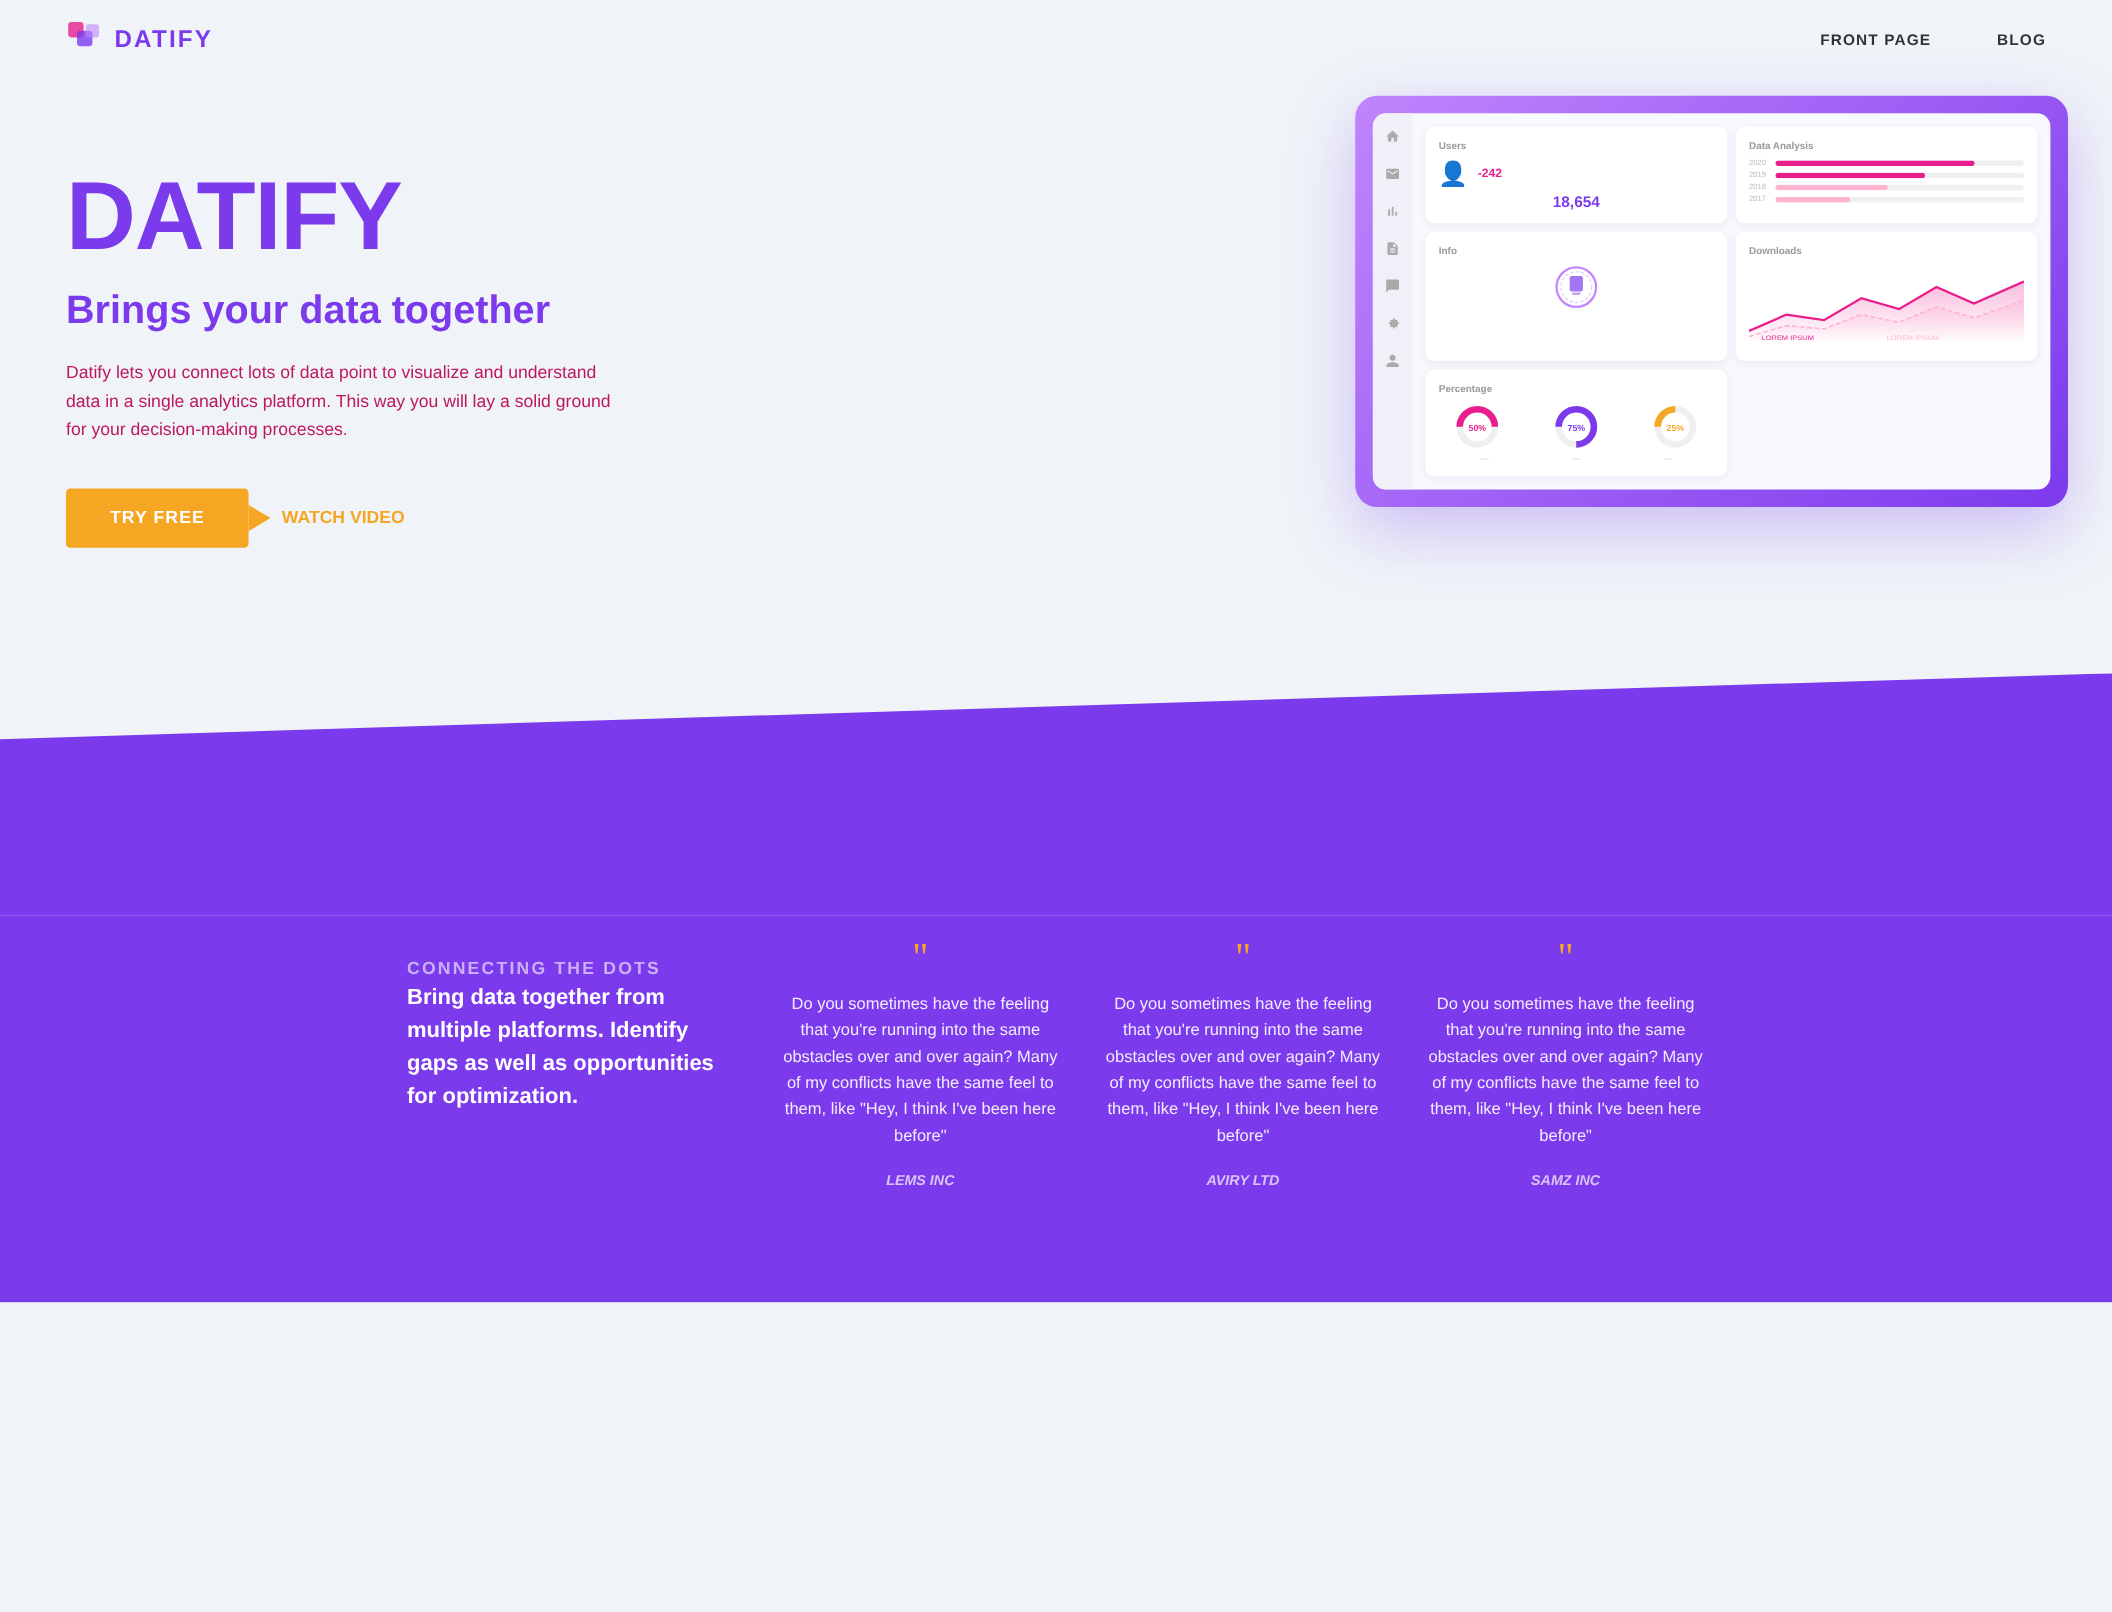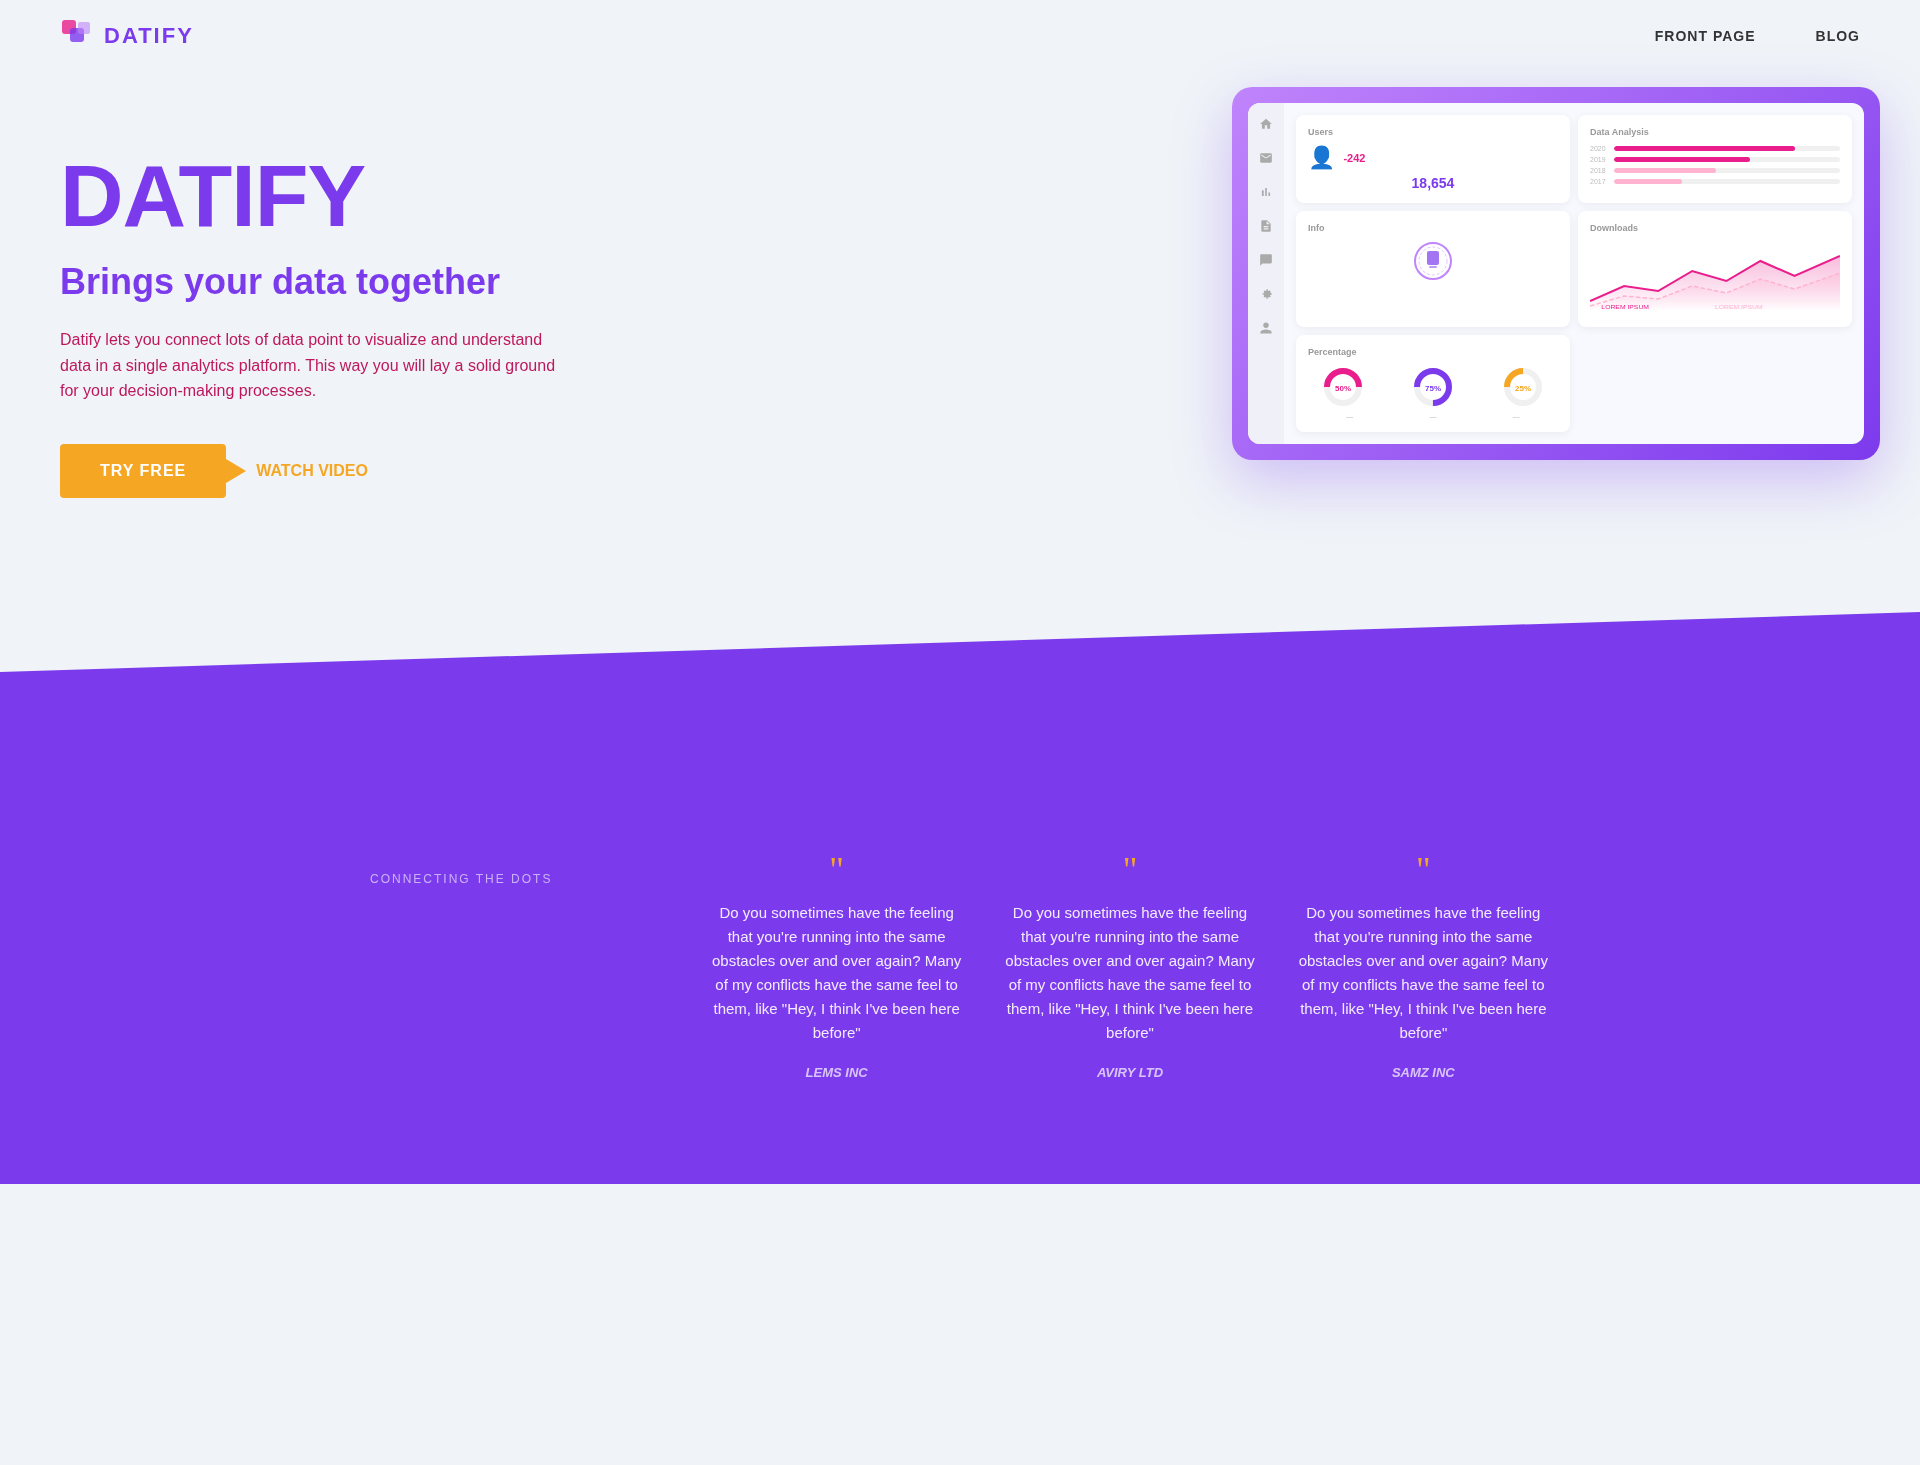--- a/index.html
+++ b/index.html
@@ -141,21 +141,21 @@
     .section-inner {
       max-width: 1300px; margin: 0 auto;
       padding: 0 60px;
     }
     .connecting-grid {
       display: grid; grid-template-columns: 300px 1fr 1fr 1fr; gap: 40px;
       align-items: start;
     }
     .connecting-left { padding-top: 40px; }
     .connecting-tag {
-      font-size: 12px; font-weight: 400; color: rgba(255,255,255,0.6);
+      font-size: 16px; font-weight: 700; color: rgba(255,255,255,0.6);
       letter-spacing: 2px; margin-bottom: 2px;
     }
     .connecting-text {
       font-size: 20px; font-weight: 700; color: #fff; line-height: 1.5;
     }
 
     .testimonial-card { padding: 24px 0; }
     .quote-mark { font-size: 40px; color: #f5a623; line-height: 0.8; margin-bottom: 16px; font-family: Georgia, serif; }
     .testimonial-text {
       font-size: 15px; color: rgba(255,255,255,0.9); line-height: 1.6;
@@ -361,20 +361,21 @@
 <div class="diagonal-section">
   <div class="diagonal-bg"></div>
 </div>
 
 <section class="testimonials-section">
   <div class="section-inner">
     <div class="connecting-grid">
 
       <div class="connecting-left">
         <div class="connecting-tag">CONNECTING THE DOTS</div>
+        <div class="connecting-text">Bring data together from multiple platforms. Identify gaps as well as opportunities for optimization.</div>
       </div>
 
       <div class="testimonial-card">
         <div class="quote-mark" style="text-align:center;color:#f5a623;font-size:36px;">"</div>
         <p class="testimonial-text">Do you sometimes have the feeling that you're running into the same obstacles over and over again? Many of my conflicts have the same feel to them, like "Hey, I think I've been here before"</p>
         <div class="testimonial-company">LEMS INC</div>
       </div>
 
       <div class="testimonial-card">
         <div class="quote-mark" style="text-align:center;color:#f5a623;font-size:36px;">"</div>

